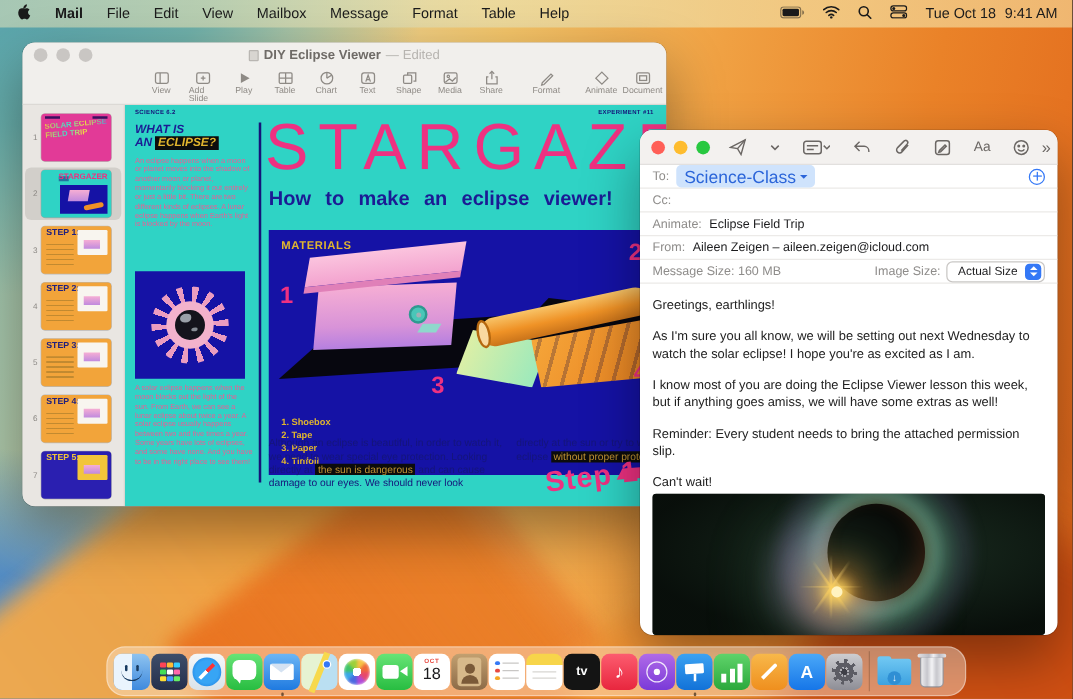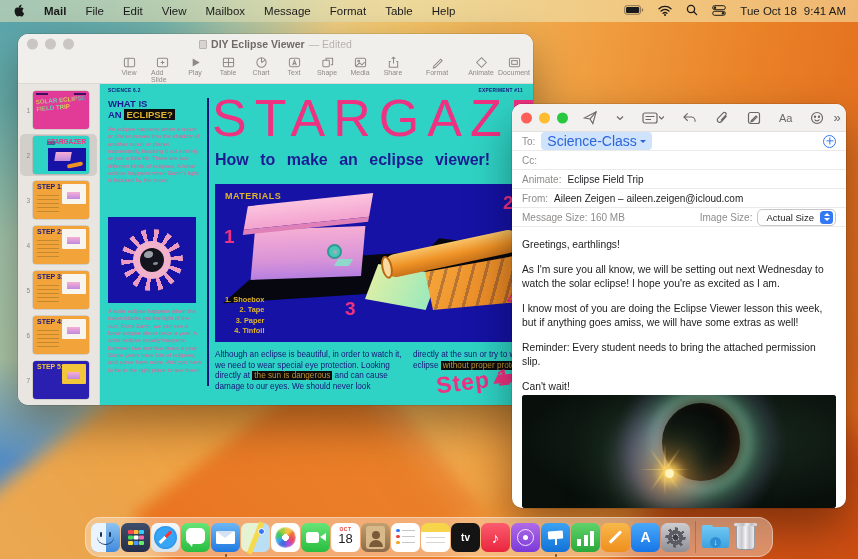--- a/index.html
+++ b/index.html
@@ -64,34 +64,34 @@
   .tstep-ill{position:absolute;right:3px;top:3px;width:24px;height:20px;background:#f8f5ef;border-radius:1px;}
   .tstep-ill i{position:absolute;left:5px;top:8px;width:13px;height:7px;background:linear-gradient(180deg,#f6aed4,#c08ade);}
   .tstep-lines{position:absolute;left:4px;top:14px;width:22px;height:18px;
     background:repeating-linear-gradient(180deg,#9a7428 0 1px,transparent 1px 4px);opacity:.55;}
   .t7{background:#2a1fb0;} .t7 .tstep-title{color:#f2c53a;} .t7 .tstep-ill{background:#f2c53a;}
 
   
   .canvas{position:absolute;left:82px;top:0;right:0;bottom:0;background:#2fd3c5;overflow:hidden;}
   .sl-sci{position:absolute;left:8px;top:4px;font-size:4.8px;font-weight:bold;color:#15157a;letter-spacing:.3px;}
   .sl-exp{position:absolute;right:10px;top:4px;font-size:4.8px;font-weight:bold;color:#15157a;letter-spacing:.3px;}
-  .sl-h1{position:absolute;left:8px;top:15px;width:96px;font-size:9.5px;font-weight:800;color:#1b1b94;line-height:1.15;}
+  .sl-h1{position:absolute;left:8px;top:15px;width:96px;font-size:9.5px;font-weight:800;color:#1b1b94;line-height:1.15;font-style:italic;}
   .sl-hl{background:#0d0d0d;color:#e0b52e;padding:0 2px;}
   .sl-p1{position:absolute;left:8px;top:42px;width:94px;font-size:5.9px;line-height:1.24;color:#e95f96;}
   .sl-sunbox{position:absolute;left:8px;top:133px;width:88px;height:86px;background:#1512a5;display:flex;align-items:center;justify-content:center;}
   .sun{position:relative;width:62px;height:62px;}
   .sun-rays{position:absolute;inset:0;border-radius:50%;background:repeating-conic-gradient(from 4deg,#eb9cc0 0 10deg,rgba(0,0,0,0) 10deg 25.7deg);}
   .sun-core{position:absolute;inset:12px;border-radius:50%;background:#f3b2cc;}
   .sun-globe{position:absolute;inset:19px;border-radius:50%;background:#14141c;overflow:hidden;}
   .sun-land{position:absolute;left:4px;top:3px;width:9px;height:7px;background:#9aa0a8;border-radius:60% 40% 55% 45%;box-shadow:7px 9px 0 -2px #868c94;}
   .sl-p2{position:absolute;left:8px;top:224px;width:94px;font-size:5.9px;line-height:1.24;color:#e95f96;}
   .sl-divider{position:absolute;left:107px;top:14px;height:288px;width:1.5px;background:#15157a;}
   .sl-title{position:absolute;left:112px;top:4px;font-size:52px;font-weight:500;letter-spacing:8px;color:#ee3181;white-space:nowrap;}
   .sl-sub{position:absolute;left:115px;top:67px;font-size:16px;font-weight:600;color:#1b1b94;word-spacing:7px;white-space:nowrap;}
-  .materials{position:absolute;left:115px;top:100px;width:316px;height:158px;background:#1512a5;overflow:hidden;text-align:right;}
+  .materials{position:absolute;left:115px;top:100px;width:316px;height:196px;background:#1512a5;overflow:hidden;}
   .mat-h{position:absolute;left:10px;top:7px;font-size:9px;font-weight:800;color:#e0b52e;letter-spacing:.5px;}
   .mat-shadow1{position:absolute;left:40px;top:70px;width:210px;height:42px;background:#07070f;transform:skewX(-50deg) rotate(-4deg);}
   .mat-shadow2{position:absolute;left:200px;top:60px;width:110px;height:40px;background:#07070f;transform:skewX(-40deg) rotate(6deg);}
   .shoe-lid{position:absolute;left:30px;top:16px;width:126px;height:28px;background:linear-gradient(180deg,#fbc4de,#f3a3cf);border-bottom:5px solid #e080b8;transform:rotate(-6deg) skewX(-16deg);}
   .shoe-body{position:absolute;left:38px;top:44px;width:110px;height:50px;background:linear-gradient(180deg,#f6aed4 0%,#d893d8 65%,#b57fe0 100%);transform:skewX(-7deg) rotate(-2deg);}
   .paper{position:absolute;left:150px;top:80px;width:74px;height:46px;background:linear-gradient(115deg,#e9f0a2,#8fe8c0);clip-path:polygon(18% 0,100% 22%,82% 100%,0 76%);}
   .foil-roll{position:absolute;left:168px;top:58px;width:138px;height:23px;border-radius:12px;background:linear-gradient(180deg,#f8c468 0%,#ef9226 55%,#c9731a 100%);transform:rotate(-12deg);}
   .foil-cap{position:absolute;left:-3px;top:0px;width:11px;height:23px;border-radius:50%;background:#f9d9a0;border:2px solid #b5680f;}
   .foil-sheet{position:absolute;left:210px;top:70px;width:100px;height:56px;background:linear-gradient(120deg,#f6a93c,#e87f1e);clip-path:polygon(0 32%,100% 0,92% 86%,8% 100%);}
   .foil-marks{position:absolute;inset:0;background:repeating-linear-gradient(105deg,transparent 0 10px,rgba(30,15,60,.55) 10px 13px);opacity:.5;}

